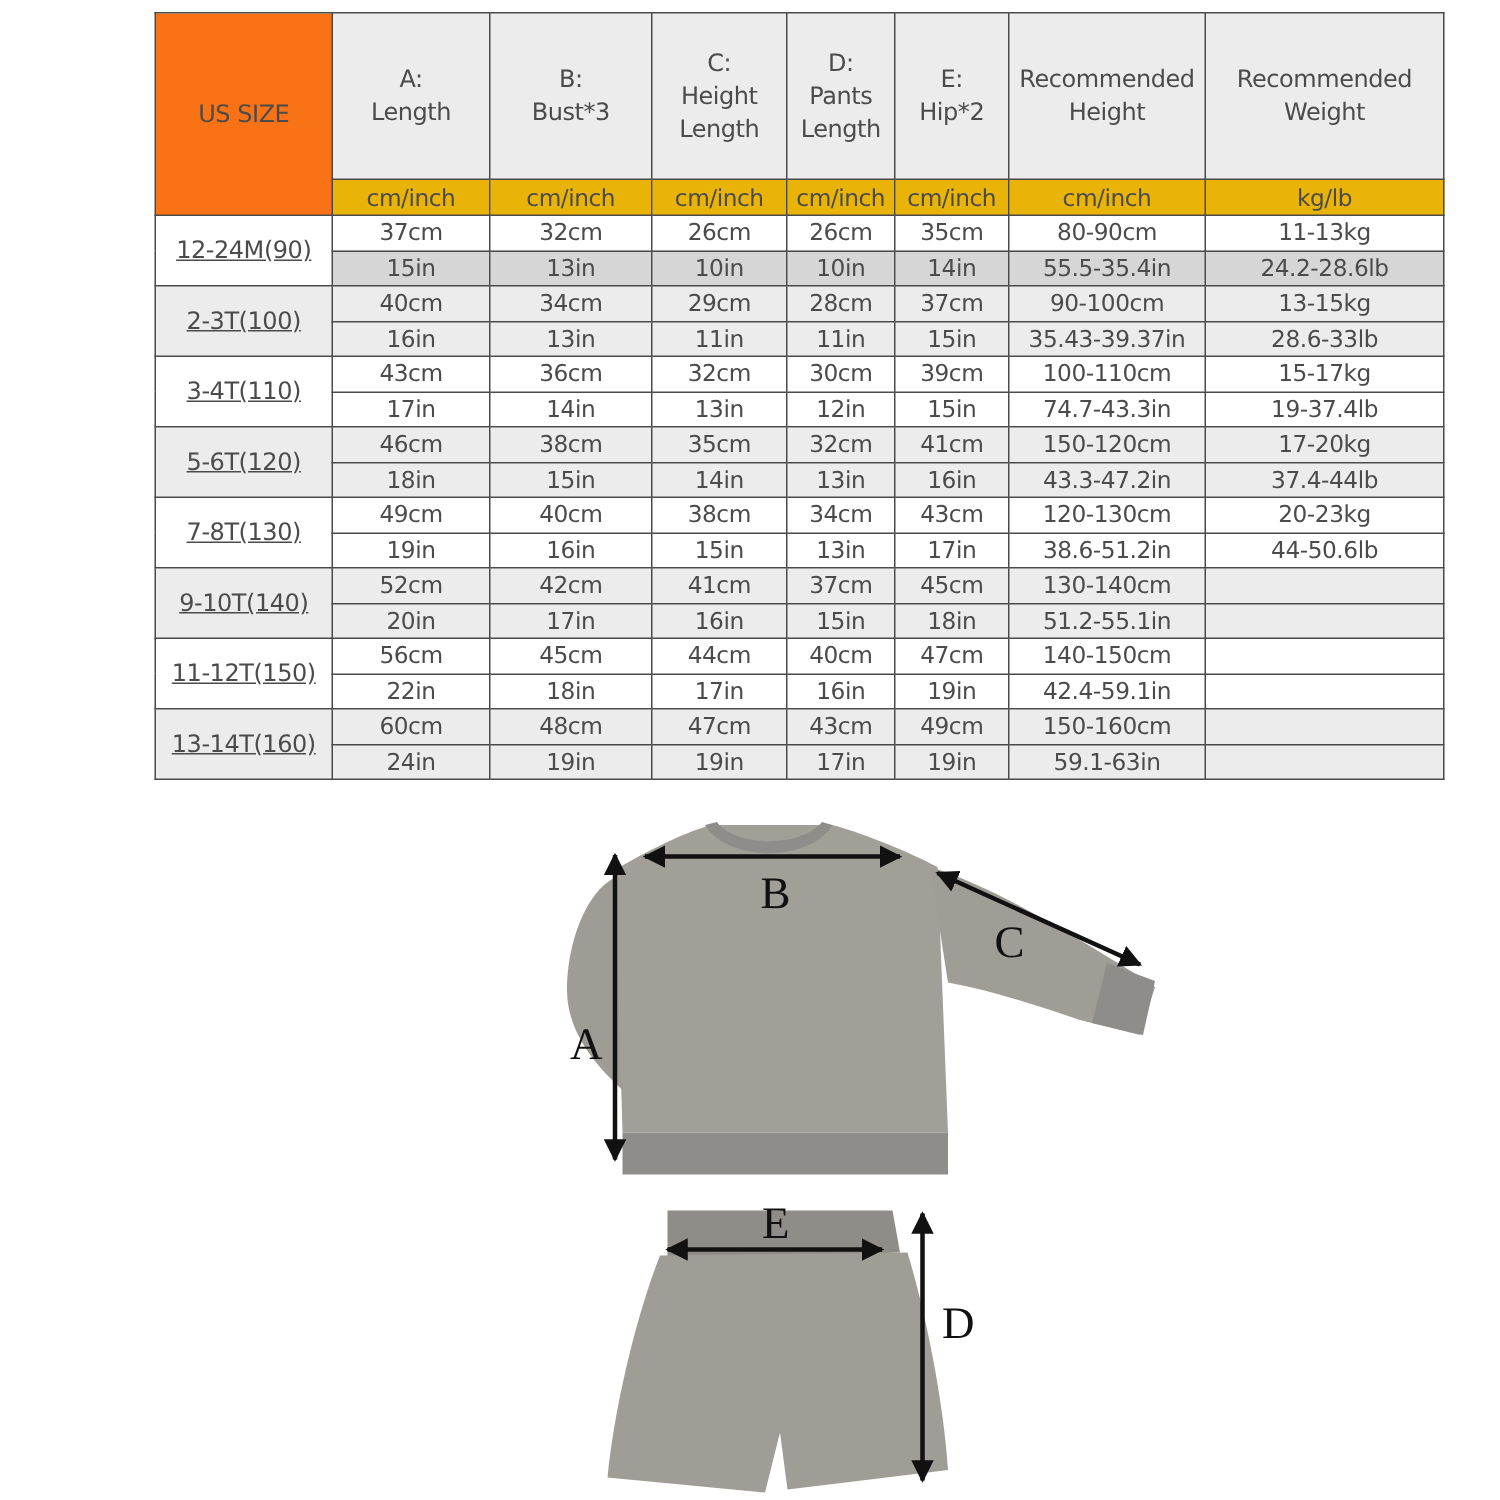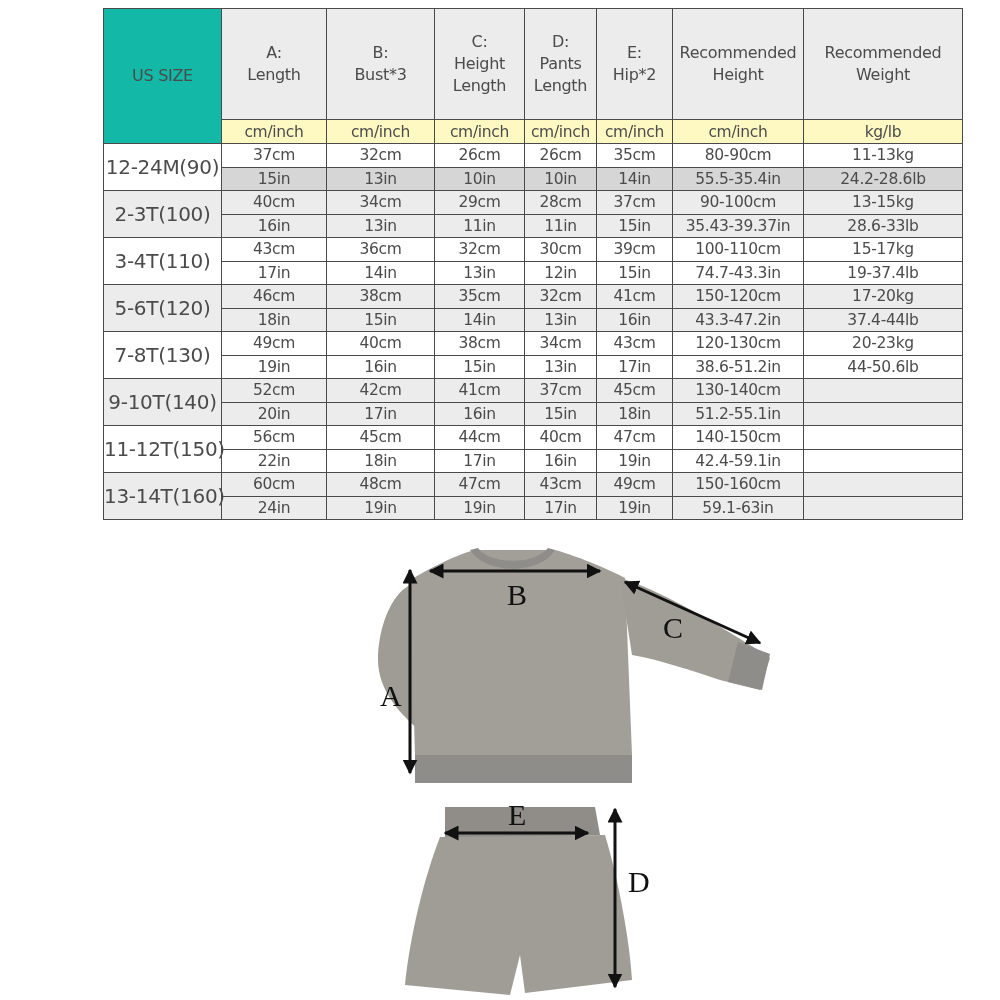--- a/index.html
+++ b/index.html
@@ -8,27 +8,27 @@
   table.size-table {
     position:absolute; left:103px; top:8px; width:859px;
     border-collapse:collapse; table-layout:fixed;
     font-size:15.5px; letter-spacing:-0.3px;
   }
   table.size-table td, table.size-table th {
     border:1.5px solid #4a4a4a; text-align:center; vertical-align:middle;
     padding:0; font-weight:normal; white-space:nowrap; overflow:visible; color:#4b4b4b;
   }
   .hdr th { background:#ececec; height:110px; line-height:22px; font-size:16px; }
-  .hdr th.size-hdr { background:#14b8a6;text-align:center; }
-  .unit td { background:#fef9c3; height:23px; line-height:22px; }
+  .hdr th.size-hdr { background:#f97316;text-align:center; }
+  .unit td { background:#eab308; height:23px; line-height:22px; }
   tr.r td { height:22.5px; line-height:22px; }
   tbody.grp.shade td { background:#ececec; }
   tbody.grp.white td { background:#ffffff; }
   tbody.grp.first tr.r2 td.val { background:#d6d6d6; }
-  td.sizecell { font-size:20px; }
+  td.sizecell { font-size:16px;text-decoration:underline; }
   .illus { position:absolute; }
   .lbl { font-family:"Liberation Serif", "DejaVu Serif", serif; font-size:30px; fill:#111; }
 </style>
 </head>
 <body>
 
 <table class="size-table">
   <colgroup>
     <col style="width:118px">
       <col style="width:105px">

